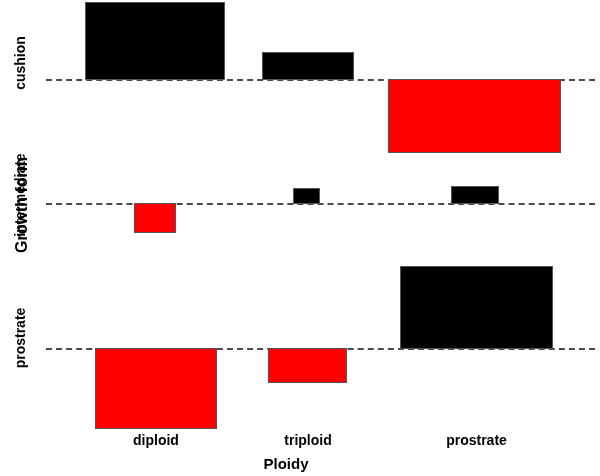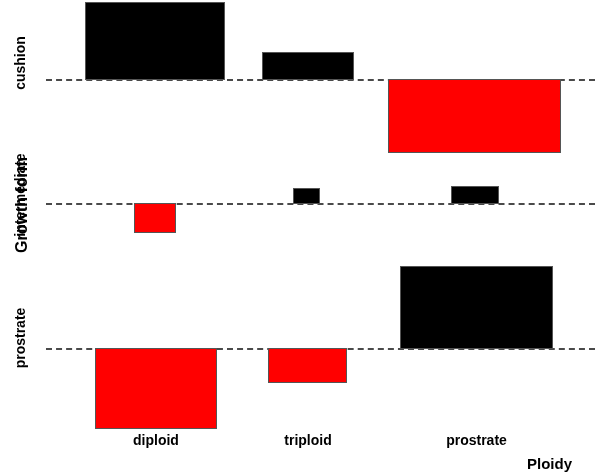--- a/index.html
+++ b/index.html
@@ -89,21 +89,21 @@
     text-align: center;
     white-space: nowrap;
   }
 
   
   .x-axis-title {
     position: absolute;
     top: 455px;
     left: 0;
     width: 572px;
-    text-align: right;
+    text-align: center;
     font-size: 15px;
     font-weight: bold;
     color: #000;
   }
 </style>
 </head>
 <body>
 
 <div id="chart-root">
 

